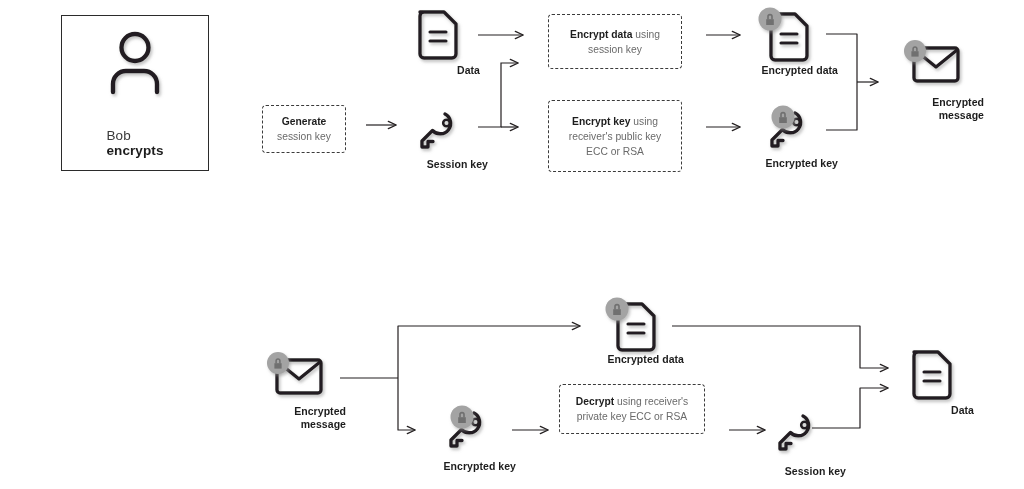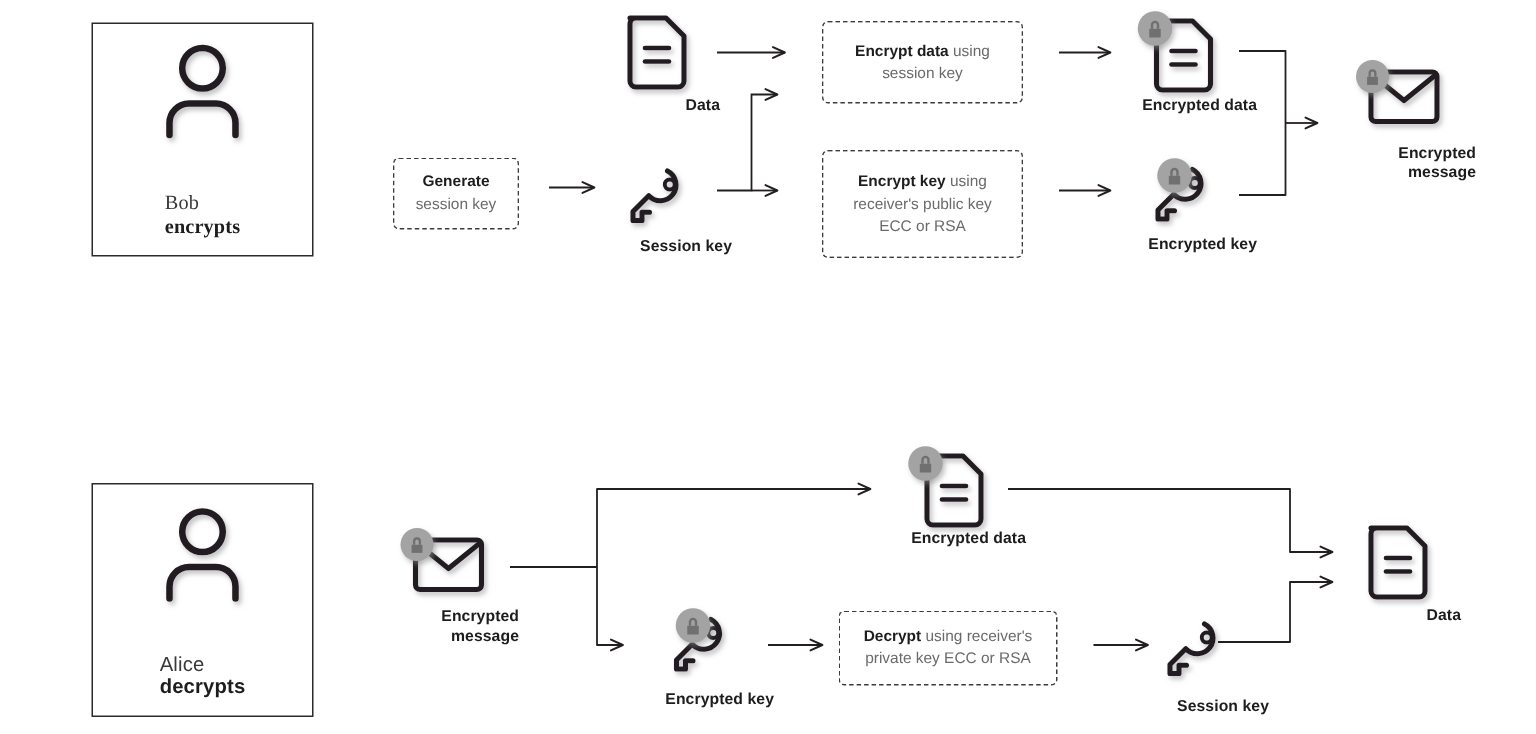--- a/index.html
+++ b/index.html
@@ -58,21 +58,21 @@
     </defs>
   </svg>
 
   <div class="actor-panel" style="left:61px;top:15px;width:148px;height:156px;">
     <svg width="74" height="64" viewBox="0 0 74 64">
       <g filter="url(#sh)">
         <circle class="ink" cx="37" cy="18.5" r="13.5" stroke-width="4.4"></circle>
         <path class="ink" d="M15,63 L15,55 A13,13 0 0 1 28,42 L46,42 A13,13 0 0 1 59,55 L59,63" stroke-width="4.4" stroke-linecap="round"></path>
       </g>
     </svg>
-    <div class="actor-label" style="white-space: pre-line; font-family: Liberation Serif, serif;">
+    <div class="actor-label" style="white-space: pre-line;">
       <span>Bob</span>
       <b>encrypts</b>
     </div>
   </div>
 
   <div class="dbox" style="left:262px;top:105px;width:84px;height:48px;">
     <div class="txt">
       <b>Generate</b><br>
       <span style="white-space: pre-line;">session key</span>
     </div>
@@ -171,32 +171,20 @@
     </g>
     <g filter="url(#sh)">
       <circle cx="17" cy="13" r="11" fill="#a3a3a3"></circle>
       <path d="M13.4,13.2 L20.6,13.2 L20.6,18.6 L13.4,18.6 Z" fill="#6f6f6f"></path>
       <path d="M15.1,13.2 L15.1,10.8 A1.9,1.9 0 0 1 18.9,10.8 L18.9,13.2" fill="none" stroke="#6f6f6f" stroke-width="1.5"></path>
     </g>
   </svg>
   <div class="cap" style="left: 880px; top: 96px; width: 104px; white-space: pre-line;">Encrypted
 message</div>
 
-  <div class="actor-panel" style="left:61px;top:322px;width:148px;height:156px;">
-    <svg width="74" height="64" viewBox="0 0 74 64">
-      <g filter="url(#sh)">
-        <circle class="ink" cx="37" cy="18.5" r="13.5" stroke-width="4.4"></circle>
-        <path class="ink" d="M15,63 L15,55 A13,13 0 0 1 28,42 L46,42 A13,13 0 0 1 59,55 L59,63" stroke-width="4.4" stroke-linecap="round"></path>
-      </g>
-    </svg>
-    <div class="actor-label" style="white-space: pre-line;">
-      <span>Alice</span>
-      <b>decrypts</b>
-    </div>
-  </div>
 
   <svg class="node" style="left:261px;top:350px;" width="66" height="56" viewBox="0 0 66 56">
     <g filter="url(#sh)">
       <rect class="ink" x="16" y="10" width="44" height="33" rx="3" stroke-width="3.4"></rect>
       <path class="ink" d="M17,12 L38,29 L59,12" stroke-width="3.4" stroke-linecap="round" stroke-linejoin="round"></path>
     </g>
     <g filter="url(#sh)">
       <circle cx="17" cy="13" r="11" fill="#a3a3a3"></circle>
       <path d="M13.4,13.2 L20.6,13.2 L20.6,18.6 L13.4,18.6 Z" fill="#6f6f6f"></path>
       <path d="M15.1,13.2 L15.1,10.8 A1.9,1.9 0 0 1 18.9,10.8 L18.9,13.2" fill="none" stroke="#6f6f6f" stroke-width="1.5"></path>
@@ -235,21 +223,21 @@
       <path d="M26.2,12.2 L33.8,12.2 L33.8,18 L26.2,18 Z" fill="#6f6f6f"></path>
       <path d="M28,12.2 L28,9.6 A2,2 0 0 1 32,9.6 L32,12.2" fill="none" stroke="#6f6f6f" stroke-width="1.6"></path>
     </g>
   </svg>
   <div class="cap" style="left: 408px; top: 460px; width: 108px; white-space: pre-line;">Encrypted key</div>
 
   <svg class="node" style="left:512px;top:424px;" width="48" height="12">
     <line class="ink" x1="0" y1="6" x2="36" y2="6" stroke-width="1.2" marker-end="url(#ah)"></line>
   </svg>
 
-  <div class="dbox" style="left:559px;top:407px;width:146px;height:50px;">
+  <div class="dbox" style="left:559px;top:384px;width:146px;height:50px;">
     <div class="txt">
       <b>Decrypt</b>
       <span style="white-space: pre-line;">using receiver's
 private key ECC or RSA</span>
     </div>
   </div>
 
   <svg class="node" style="left:729px;top:424px;" width="48" height="12">
     <line class="ink" x1="0" y1="6" x2="36" y2="6" stroke-width="1.2" marker-end="url(#ah)"></line>
   </svg>

